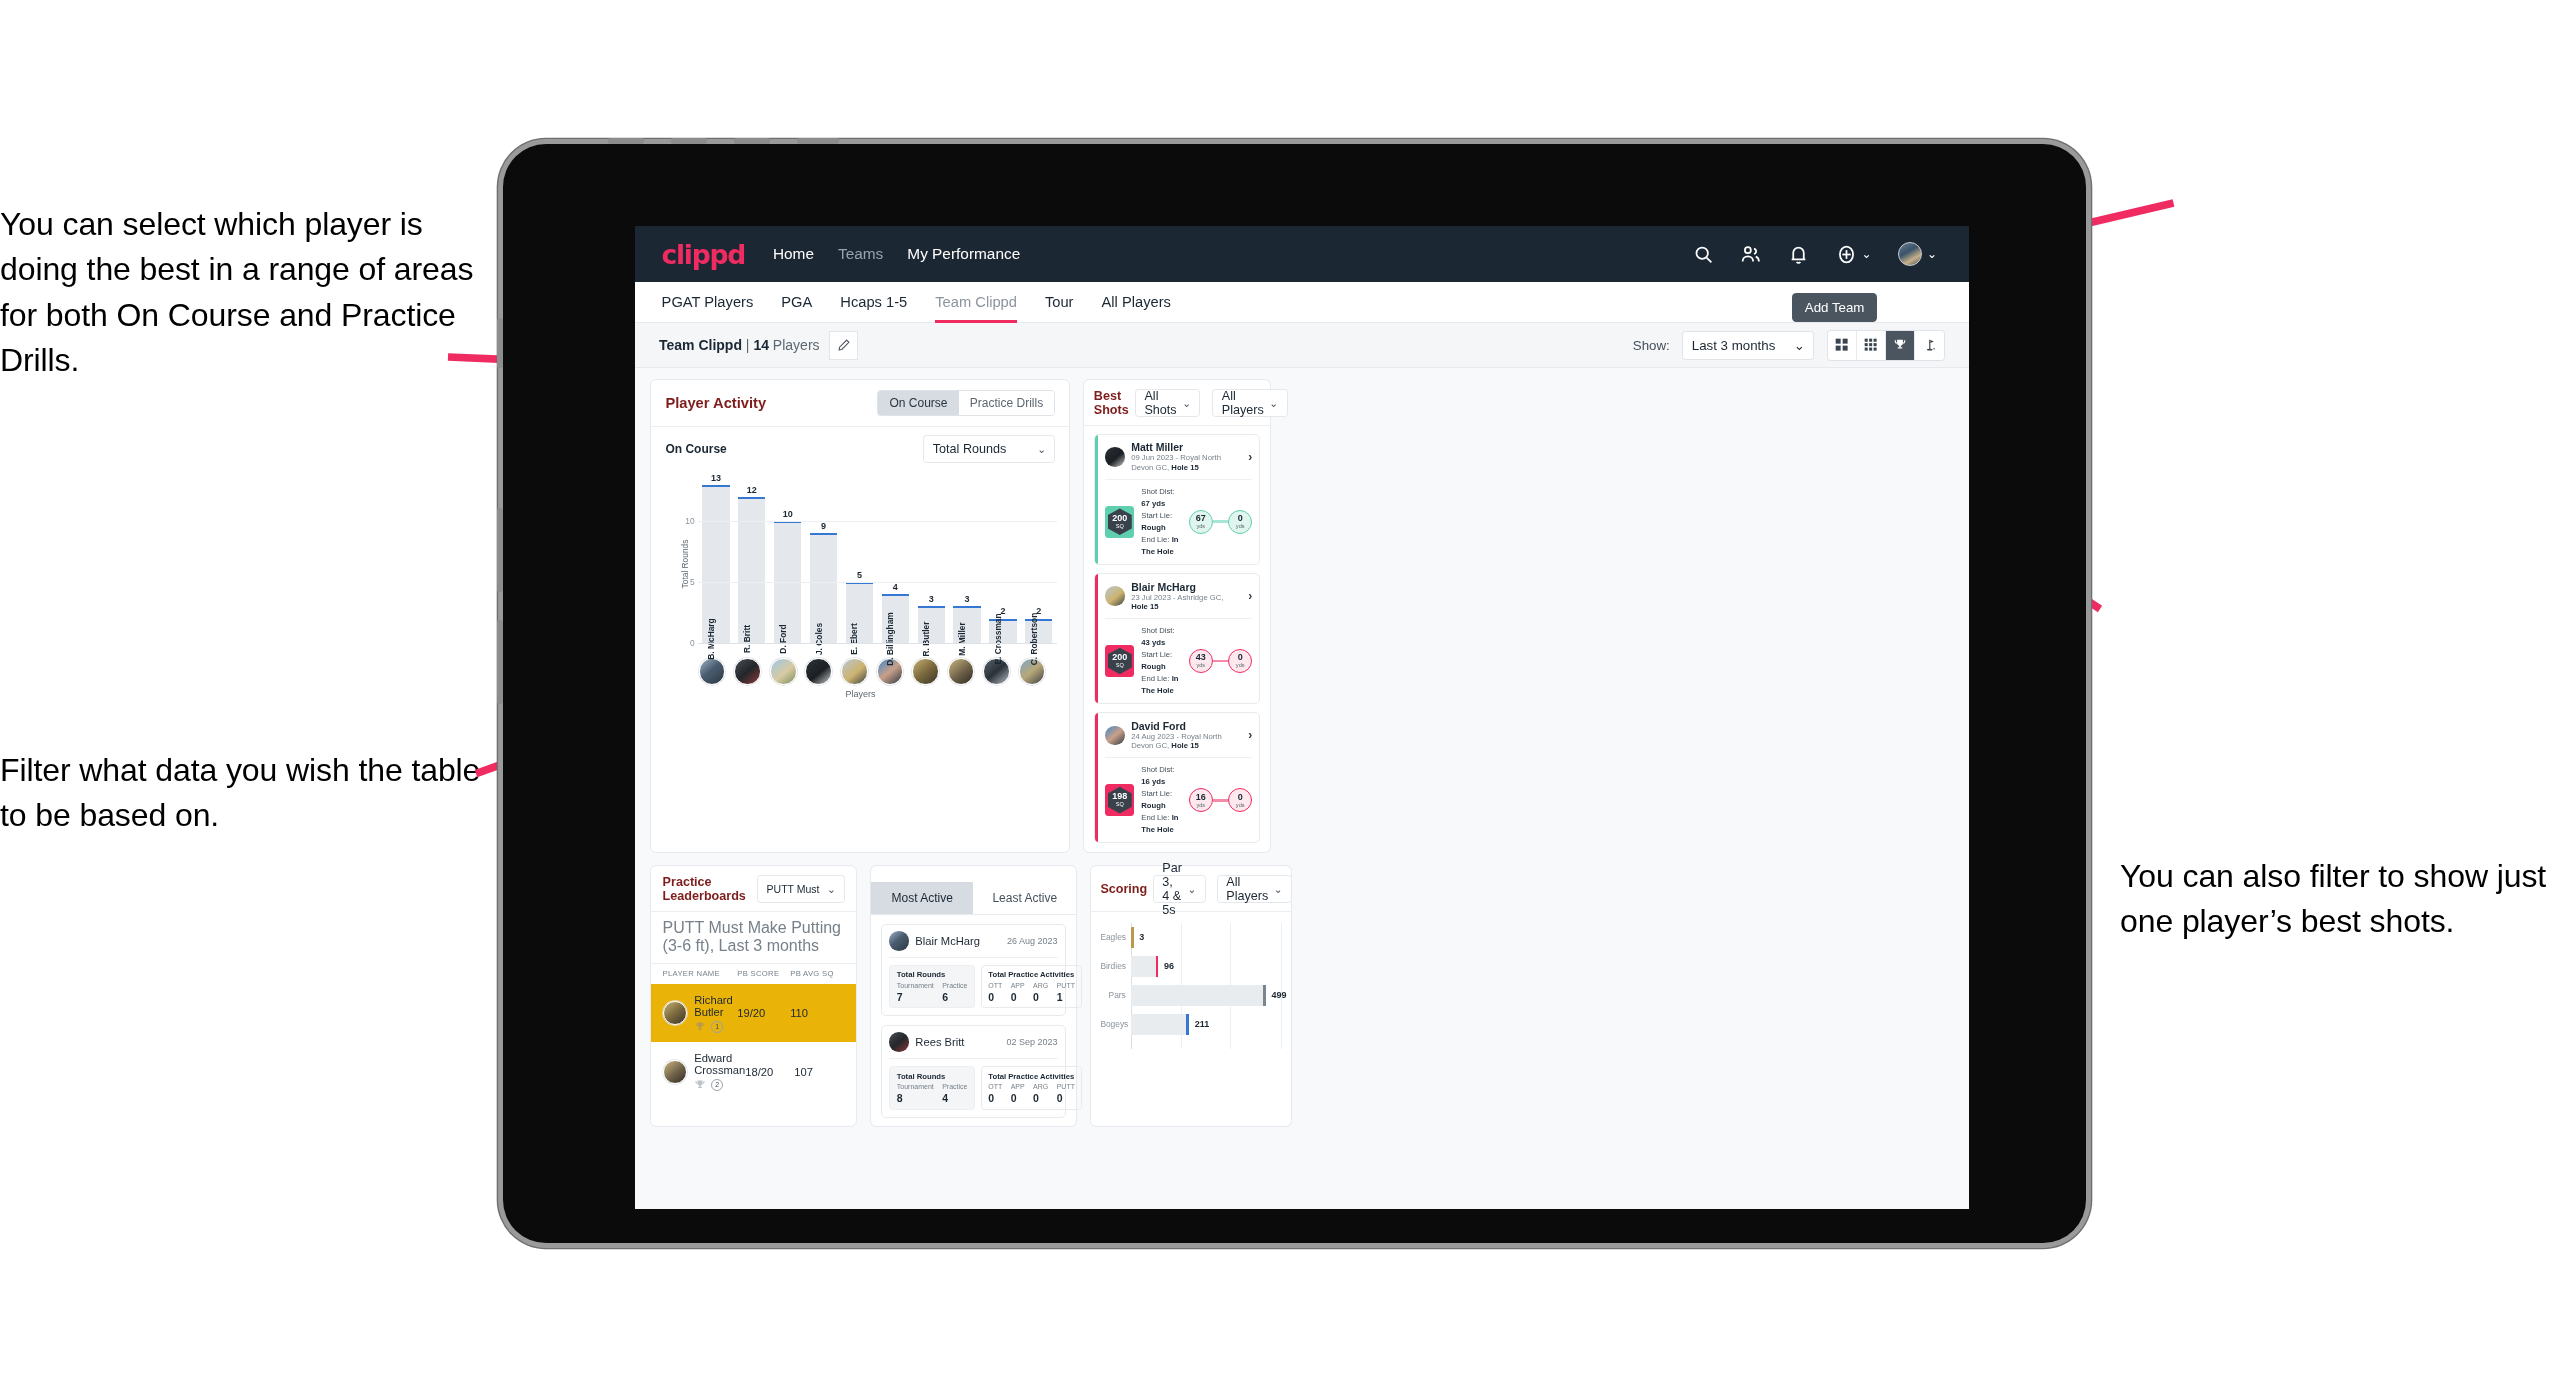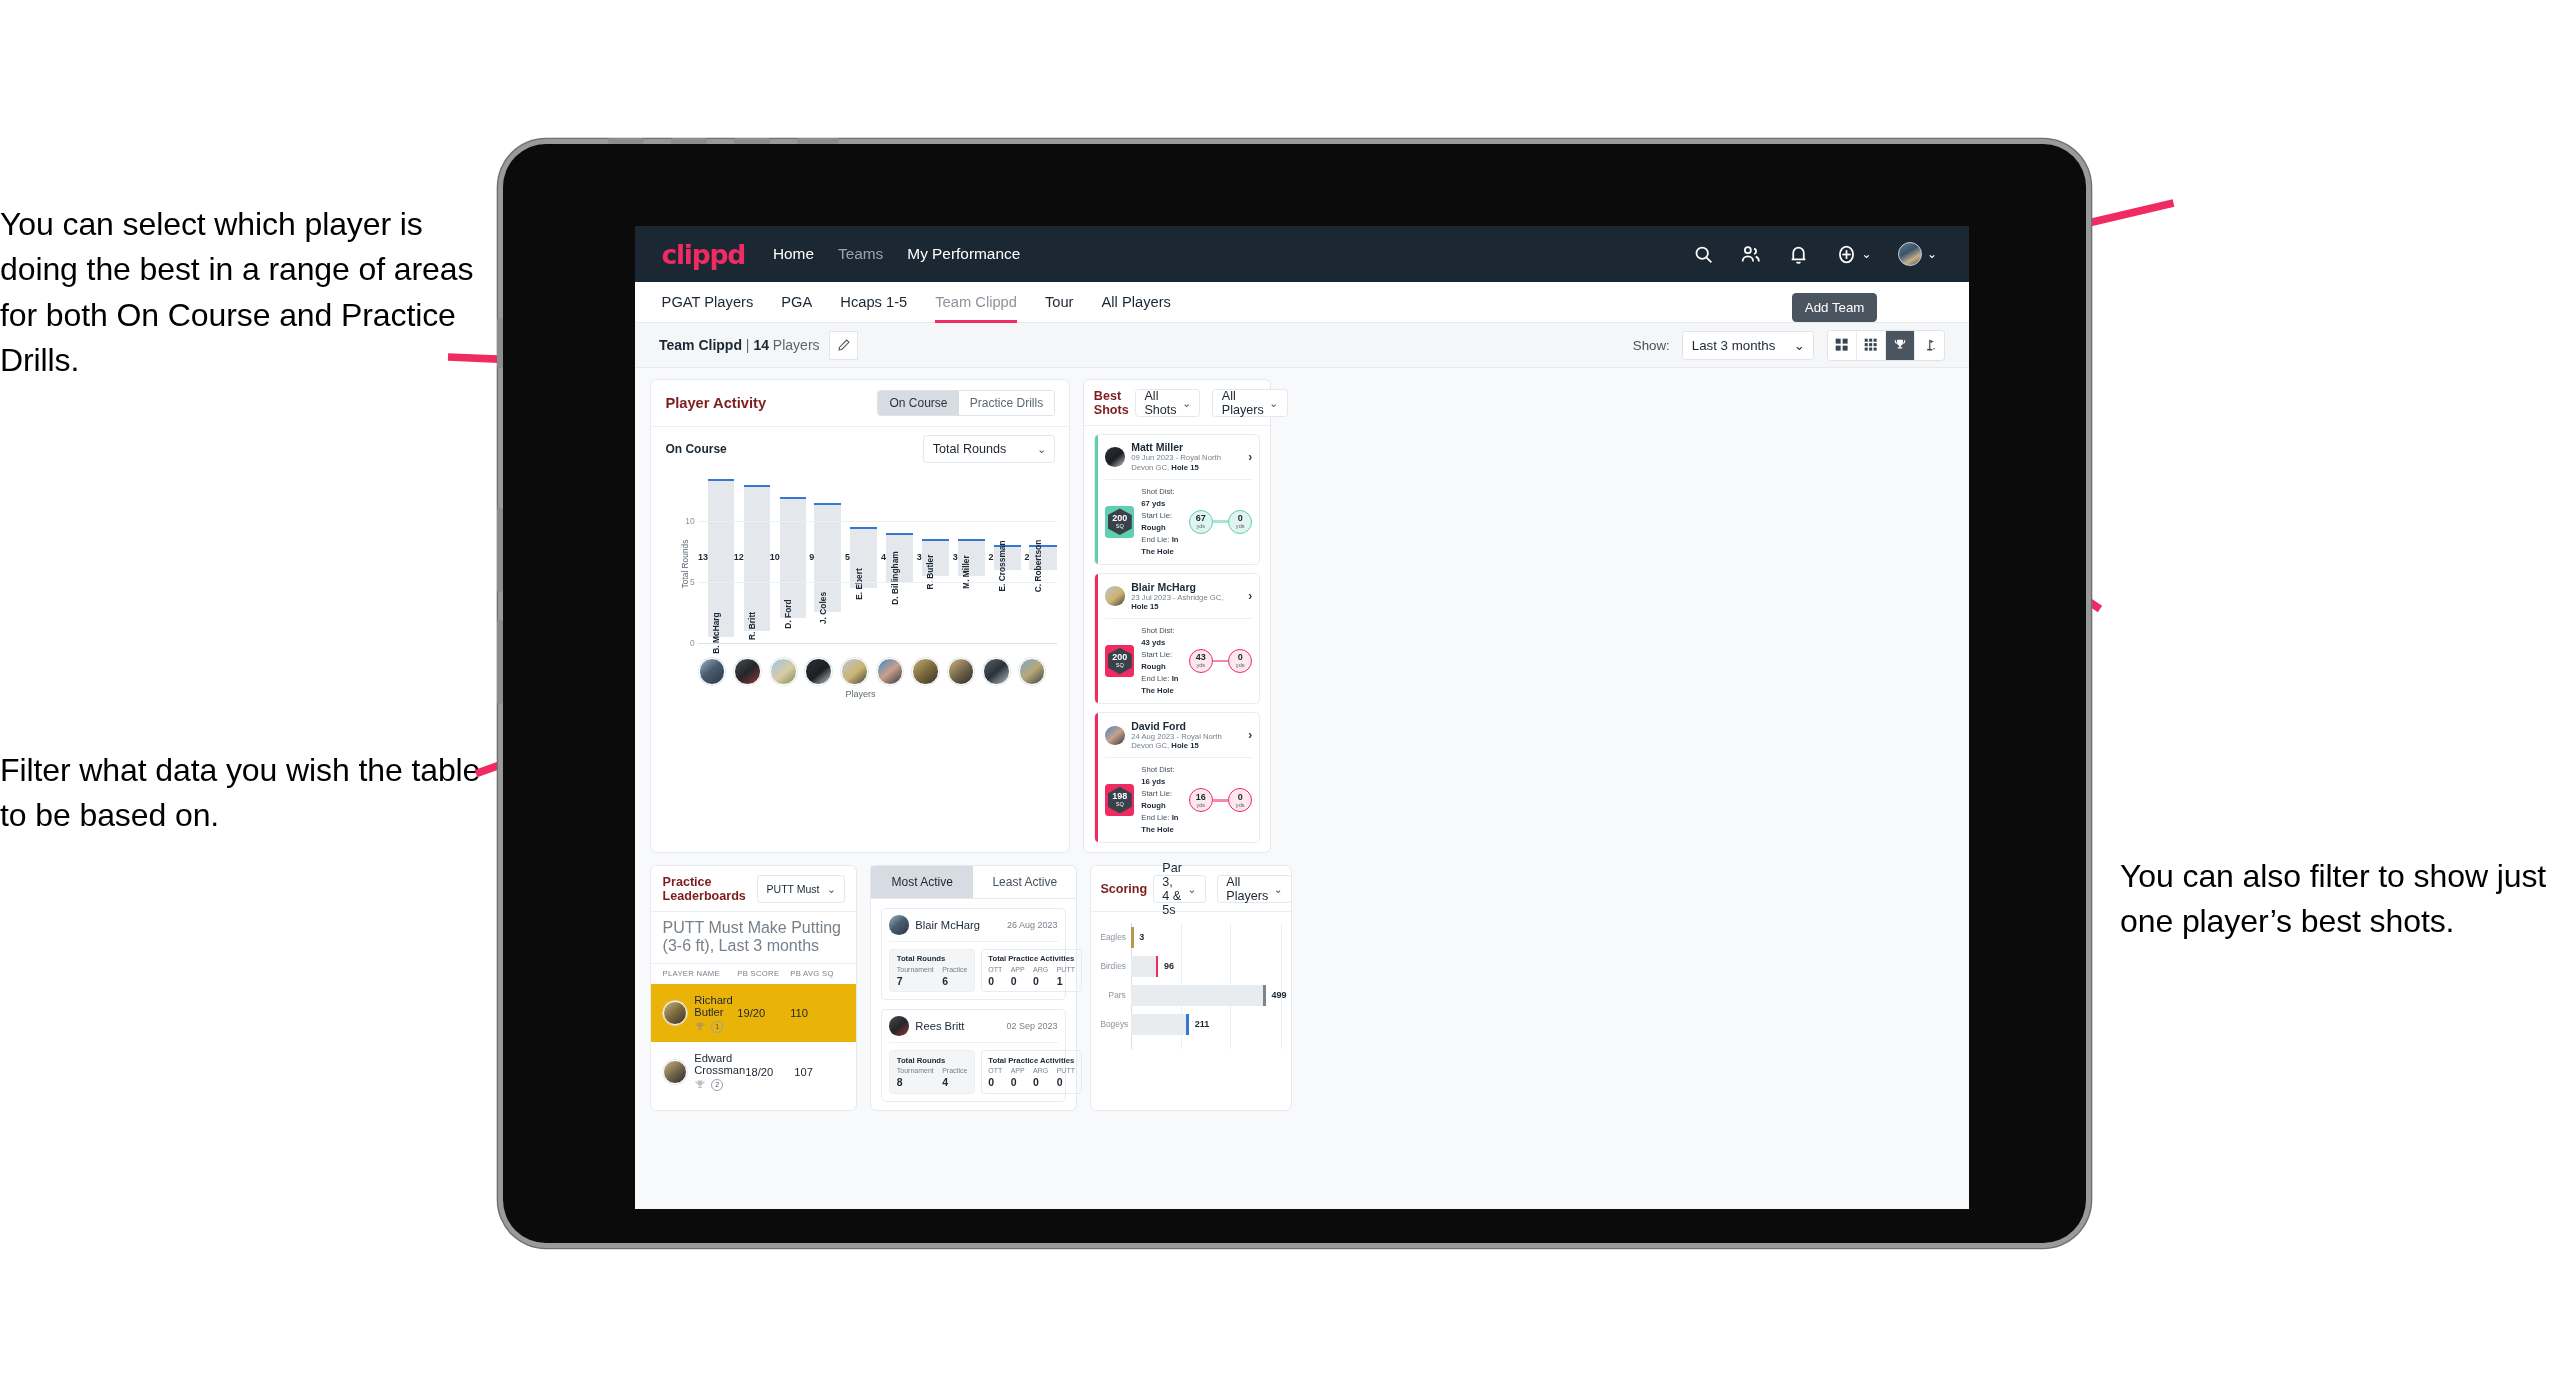--- a/index.html
+++ b/index.html
@@ -141,21 +141,21 @@
   #ylabel {
     position: absolute; left: -2.8px; top: 50%;
     transform: translateY(-50%) rotate(-90deg); transform-origin: center;
     font-size: 8.4px; color: #5c6770; white-space: nowrap;
   }
   #yticks { position: absolute; left: 12.6px; top: 0; bottom: 12.6px; width: 18px; }
   .ytick { position: absolute; right: 0; font-size: 8.4px; color: #8b949d; transform: translateY(-50%); }
   #plot { position: absolute; left: 34px; right: 0; top: 0; bottom: 12.6px; }
   .gridline { position: absolute; left: 0; right: 0; height: 0.7px; background: #ecf0f3; }
   #bars { position: absolute; left: 0; right: 0; bottom: 0; top: 0; display: flex; align-items: flex-end; }
-  .bar-slot { flex: 1; display: flex; flex-direction: row; align-items: center; justify-content: flex-end; height: 100%; position: relative; }
+  .bar-slot { flex: 1; display: flex; flex-direction: column; align-items: center; justify-content: flex-end; height: 100%; position: relative; }
   .bar-val { font-size: 9px; font-weight: 700; color: #1b2733; margin-bottom: 2.1px; }
   .bar {
     width: 76%; background: #e4e7eb; border-top: 2.8px solid #3478d4; position: relative;
   }
   .bar-name {
     position: absolute; bottom: 4.2px; left: 50%;
     transform: translateX(-50%) rotate(-90deg); transform-origin: bottom center;
     font-size: 8.4px; font-weight: 700; color: #1b2733; white-space: nowrap;
   }
   #xaxis { position: absolute; left: 34px; right: 0; bottom: 12px; height: 0.7px; background: #dde2e7; }
@@ -210,21 +210,21 @@
   .pl-row { display: flex; align-items: center; padding: 9.8px 11.2px; }
   .pl-row.hi { background: #eab308; }
   .pl-av { width: 24px; height: 24px; border-radius: 50%; border: 1.4px solid #fff; box-shadow: 0 0 0 0.7px #dbe0e5; flex: none; }
   .pl-nm { font-size: 11.2px; color: #1b2733; margin-left: 7.7px; }
   .pl-badge { display: flex; align-items: center; gap: 4.9px; margin-top: 2.8px; }
   .rankcirc { width: 12px; height: 12px; border-radius: 50%; border: 0.7px solid #9aa3ac; font-size: 7px; display: flex; align-items: center; justify-content: center; color: #45505a; }
 
   
   #ac-card { width: 207px; }
   #ac-tabs { display: flex; border-bottom: 0.7px solid #e6e9ed; }
-  #ac-tabs div { flex: 1; text-align: center; padding: 9px 0; font-size: 12px; color: #45505a; }
+  #ac-tabs div { flex: 1; text-align: center; padding: 9px 0; font-size: 12px; color: #45505a; margin-top: 16px; }
   #ac-tabs div.on { background: #d6dce2; color: #1b2733; }
   .ac-item { margin: 8.4px 9.8px; border: 0.7px solid #e8ebee; border-radius: 4.9px; }
   .ac-top { display: flex; align-items: center; padding: 6.3px 7.7px; }
   .ac-av { width: 19.6px; height: 19.6px; border-radius: 50%; margin-right: 6.3px; flex: none; }
   .ac-nm { font-size: 11.2px; color: #1b2733; }
   .ac-dt { margin-left: auto; font-size: 9px; color: #77818a; }
   .ac-hr { height: 0.7px; background: #eef1f3; margin: 0 7.7px; }
   .ac-stats { display: flex; gap: 6.3px; padding: 7px 7.7px; }
   .ac-box { border: 0.7px solid #e8ebee; border-radius: 3.5px; padding: 4.9px 6.3px; }
   .ac-box.grey { background: #f4f5f7; border-color: #eceef1; }

